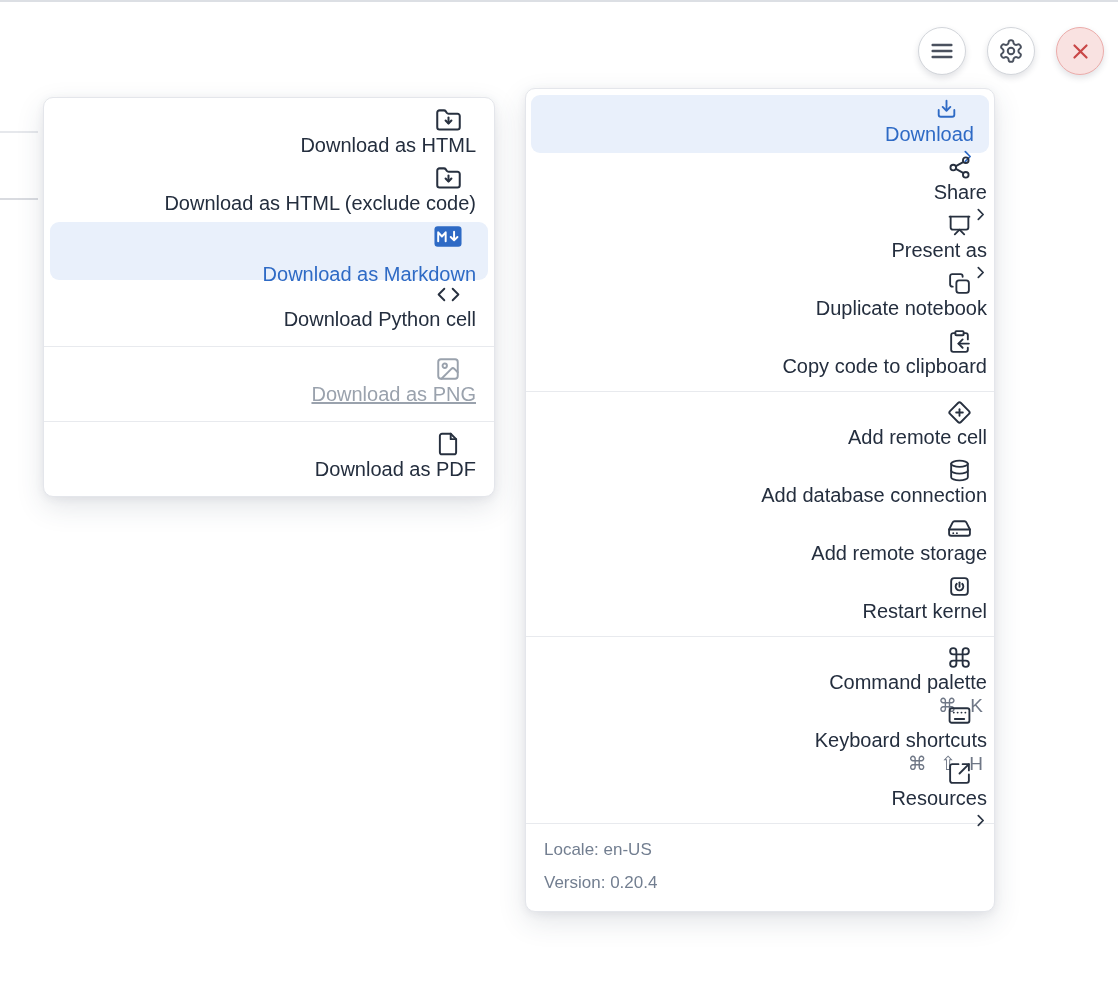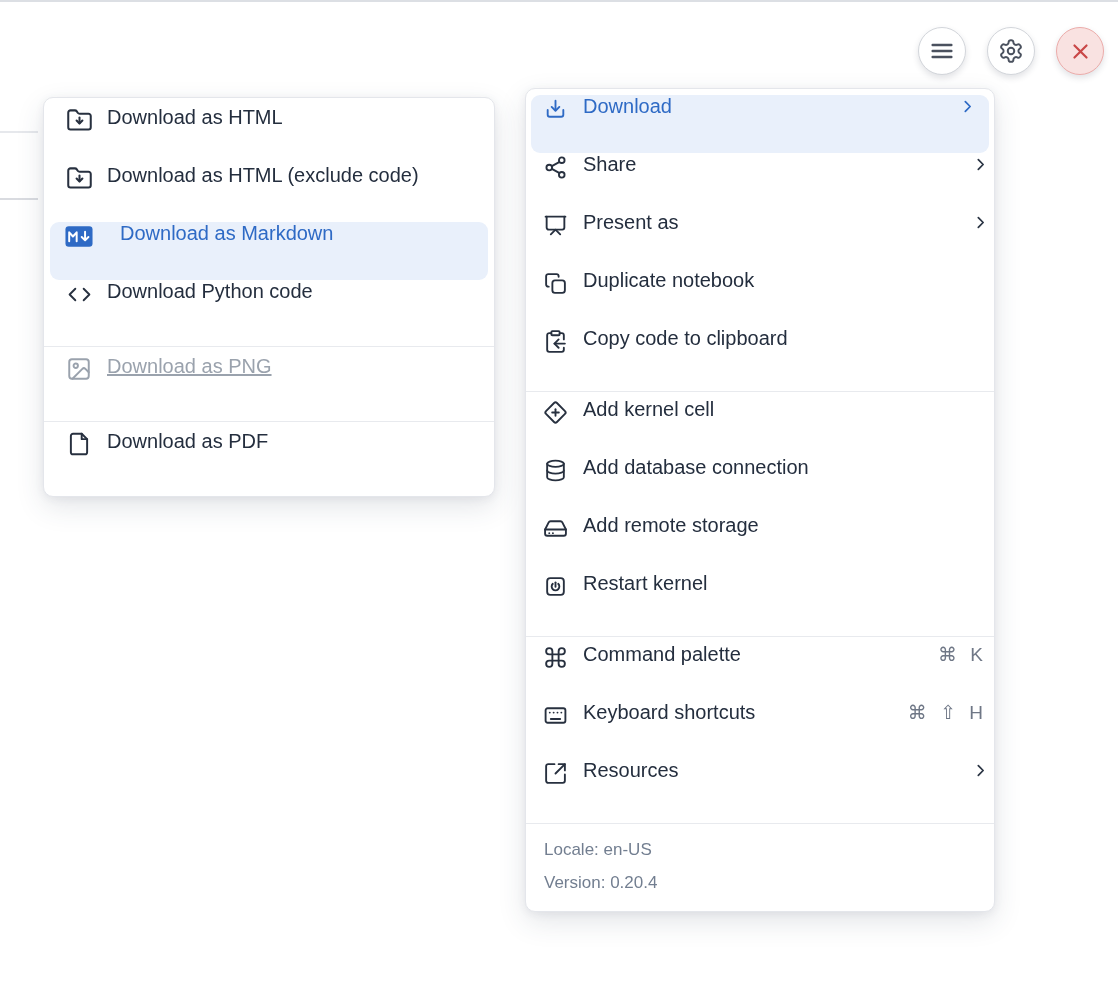--- a/index.html
+++ b/index.html
@@ -22,21 +22,21 @@
     color:#4a515e; box-shadow:0 3px 6px rgba(40,50,70,0.14); cursor:pointer; }
   .tool-btn.danger{ background:var(--danger-bg); border-color:var(--danger-border); color:var(--danger); }
   .tool-btn svg{ display:block; }
 
   
   .menu{ position:absolute; background:#fff; border:1px solid #e4e6eb; border-radius:10px;
     box-shadow:0 10px 28px rgba(50,60,85,0.13), 0 2px 8px rgba(50,60,85,0.07); }
   .menu.submenu{ left:43px; top:97px; width:452px; padding:8px 0; }
   .menu.mainmenu{ left:525px; top:88px; width:470px; padding:6px 0 0 0; }
 
-  .menu-row{ height:58px; display:flex; align-items:flex-start; color:var(--text); cursor:pointer; }
+  .menu-row{ height:58px; display:flex; align-items:flex-end; color:var(--text); cursor:pointer;flex-direction:column; }
   .mainmenu .menu-row{ padding:0 7px 0 15px; }
   .submenu  .menu-row{ padding:0 18px 0 21px; }
   .menu-row .row-icon{ width:28px; height:28px; display:flex; align-items:center; justify-content:center;
     flex:0 0 28px; margin-right:14px; color:#27303f; }
   .menu-row .row-label{ flex:1; font-size:20px; color:var(--text); white-space:nowrap; }
   .menu-row .row-shortcut{ font-size:19px; color:var(--muted); letter-spacing:4px; white-space:nowrap; }
   .menu-row .row-chevron{ width:22px; height:22px; display:flex; align-items:center; justify-content:center;
     color:#2b3544; margin-right:-4px; }
 
   .menu-row.highlighted{ background:var(--accent-bg); border-radius:9px; }
@@ -117,21 +117,21 @@
       </span>
       <span class="row-label">Download as Markdown</span>
     </div>
     <div class="menu-row">
       <span class="row-icon">
         <svg width="25" height="25" viewBox="0 0 24 24" fill="none" stroke="currentColor" stroke-width="1.8" stroke-linecap="round" stroke-linejoin="round">
           <path d="m16 17.5 5.5-5.5L16 6.5"></path>
           <path d="M8 6.5 2.5 12 8 17.5"></path>
         </svg>
       </span>
-      <span class="row-label">Download Python code</span>
+      <span class="row-label">Download Python cell</span>
     </div>
     <div class="menu-divider"></div>
     <div class="menu-row disabled">
       <span class="row-icon">
         <svg width="26" height="26" viewBox="0 0 24 24" fill="none" stroke="currentColor" stroke-width="1.8" stroke-linecap="round" stroke-linejoin="round">
           <rect x="3" y="3" width="18" height="18" rx="2.5"></rect>
           <circle cx="9" cy="9" r="2"></circle>
           <path d="m21 15-3.1-3.1a2 2 0 0 0-2.8 0L6 21"></path>
         </svg>
       </span>
@@ -221,21 +221,21 @@
       </div>
       <div class="menu-divider"></div>
       <div class="menu-row">
         <span class="row-icon">
           <svg width="25" height="25" viewBox="0 0 24 24" fill="none" stroke="currentColor" stroke-width="1.8" stroke-linecap="round" stroke-linejoin="round">
             <path d="M2.9 10.6a2 2 0 0 0 0 2.8l7.7 7.7a2 2 0 0 0 2.8 0l7.7-7.7a2 2 0 0 0 0-2.8l-7.7-7.7a2 2 0 0 0-2.8 0z"></path>
             <path d="M12 8.8v6.4"></path>
             <path d="M8.8 12h6.4"></path>
           </svg>
         </span>
-        <span class="row-label">Add kernel cell</span>
+        <span class="row-label">Add remote cell</span>
       </div>
       <div class="menu-row">
         <span class="row-icon">
           <svg width="25" height="25" viewBox="0 0 24 24" fill="none" stroke="currentColor" stroke-width="1.8" stroke-linecap="round" stroke-linejoin="round">
             <ellipse cx="12" cy="5.5" rx="8" ry="3"></ellipse>
             <path d="M4 5.5v13c0 1.66 3.58 3 8 3s8-1.34 8-3v-13"></path>
             <path d="M4 12c0 1.66 3.58 3 8 3s8-1.34 8-3"></path>
           </svg>
         </span>
         <span class="row-label">Add database connection</span>

